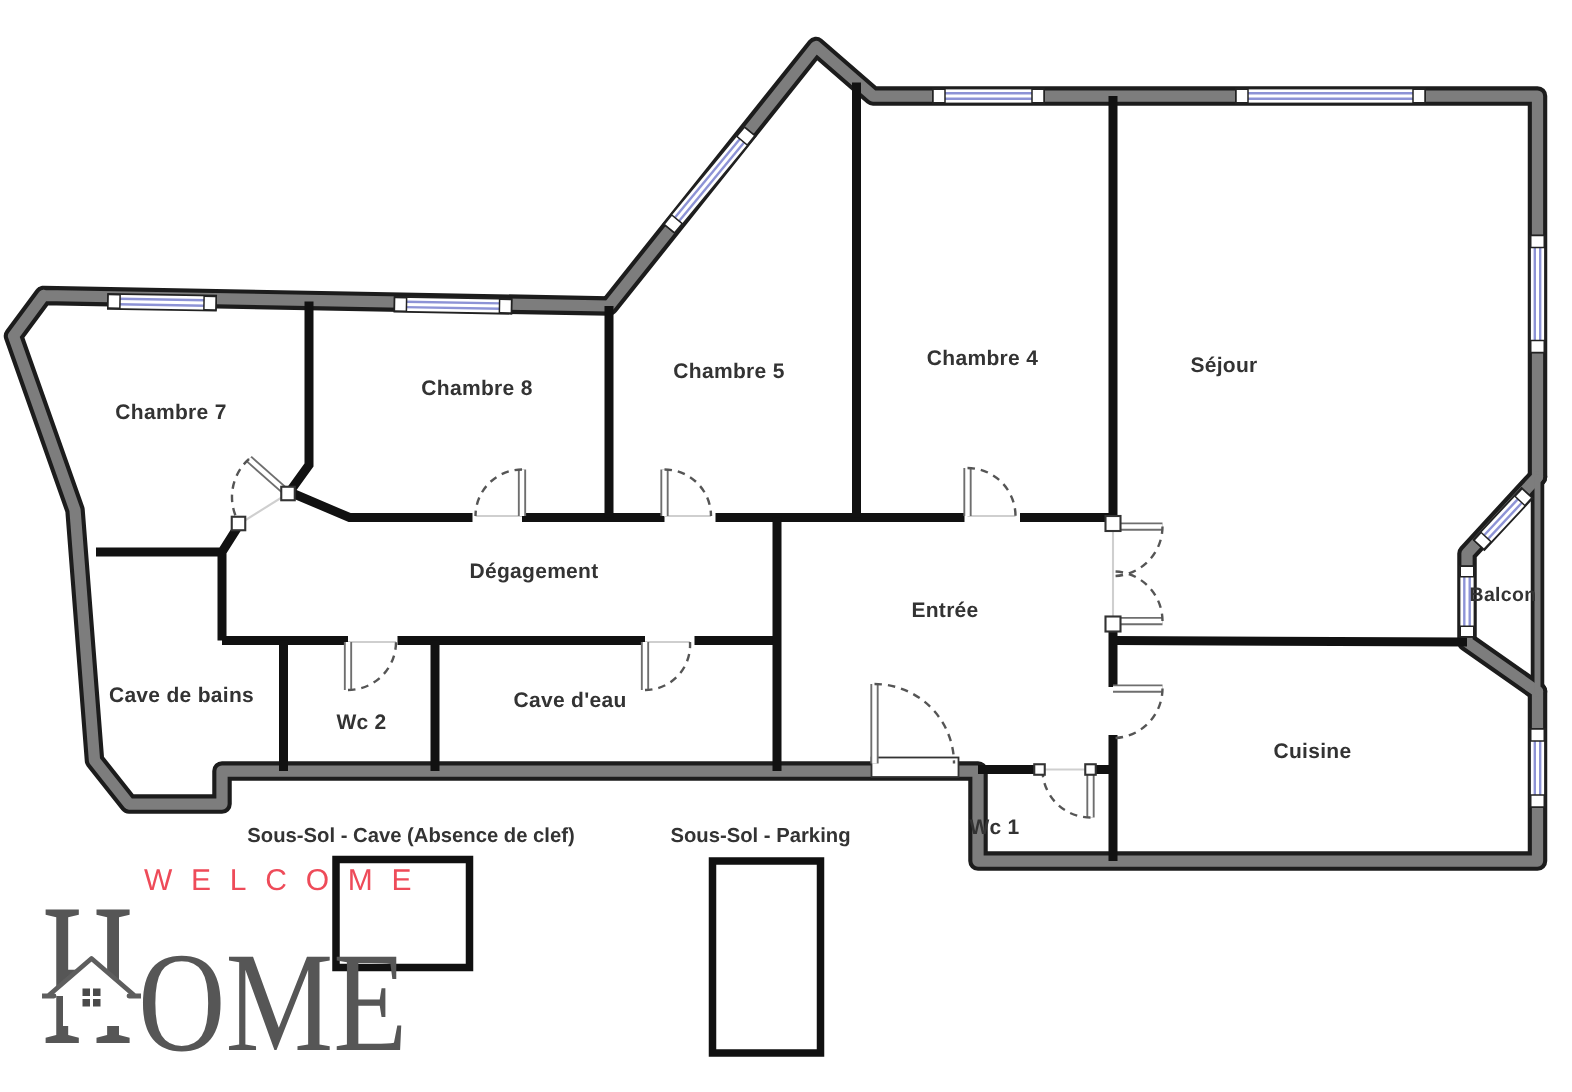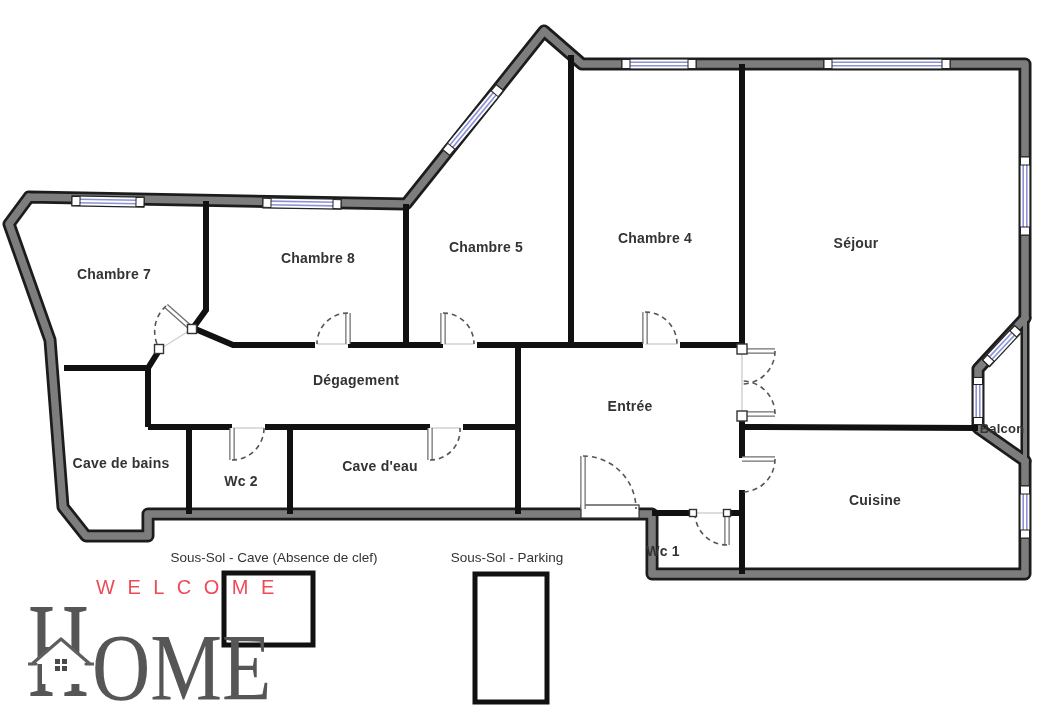--- a/index.html
+++ b/index.html
@@ -27,23 +27,23 @@
   .leaf-under{stroke:#6e6e6e;stroke-width:5.5;stroke-linecap:butt;}
   .leaf-over{stroke:#ffffff;stroke-width:3;stroke-linecap:butt;}
   .door-arc{fill:none;stroke:#555;stroke-width:1.6;stroke-dasharray:5 4;}
   .door-post{fill:#fff;stroke:#333;stroke-width:1.4;}
   .thresh{stroke:#cfcfcf;stroke-width:1.4;}
   .base-rect{fill:#ffffff;stroke:#111;stroke-width:5;}
 
   
   .room-label{position:absolute;z-index:3;transform:translate(-50%,-50%);
     font-size:14px;font-weight:700;color:var(--label-color);white-space:nowrap;letter-spacing:.2px;}
-  .small-label{font-size:13px;margin-top:32px;}
+  .small-label{font-size:13px;}
   .base-label{position:absolute;z-index:3;transform:translate(-50%,-50%);
-    font-size:13.5px;font-weight:400;color:var(--label-color);white-space:nowrap;}
+    font-size:13.5px;font-weight:700;color:var(--label-color);white-space:nowrap;}
   .logo-h{position:absolute;left:28px;top:582px;font-family:"Liberation Serif",serif;
     font-size:136px;line-height:1;color:var(--logo-gray);transform:scaleX(.62);transform-origin:left top;z-index:4;}
   .logo-welcome{position:absolute;left:96px;top:576px;font-size:20px;font-weight:400;
     letter-spacing:12.5px;color:var(--logo-red);z-index:6;}
   .logo-ome{position:absolute;left:92px;top:621px;font-family:"Liberation Serif",serif;
     font-size:95px;line-height:1;color:var(--logo-gray);transform:scaleX(.85);transform-origin:left top;z-index:4;}
   #house-icon{position:absolute;left:28px;top:636px;z-index:5;}
 </style>
 </head>
 <body>
@@ -204,21 +204,21 @@
     </g>
 
     <rect class="base-rect" x="224" y="573" width="89" height="72"></rect>
     <rect class="base-rect" x="475" y="574" width="72" height="128"></rect>
   </svg>
 
   <div class="room-label" style="left:114px;top:274px">Chambre 7</div>
   <div class="room-label" style="left:318px;top:258px">Chambre 8</div>
   <div class="room-label" style="left:486px;top:247px">Chambre 5</div>
   <div class="room-label" style="left:655px;top:238px">Chambre 4</div>
-  <div class="room-label" style="left:856px;top:243px">Séjour</div>
+  <div class="room-label" style="left:816px;top:243px">Séjour</div>
   <div class="room-label" style="left:356px;top:380px">Dégagement</div>
   <div class="room-label" style="left:630px;top:406px">Entrée</div>
   <div class="room-label" style="left:121px;top:463px">Cave de bains</div>
   <div class="room-label" style="left:241px;top:481px">Wc 2</div>
   <div class="room-label" style="left:380px;top:466px">Cave d'eau</div>
   <div class="room-label" style="left:663px;top:551px">Wc 1</div>
   <div class="room-label" style="left:875px;top:500px">Cuisine</div>
   <div class="room-label small-label" style="left:1002px;top:396px">Balcon</div>
 
   <div class="base-label" style="left:274px;top:557px">Sous-Sol - Cave (Absence de clef)</div>

